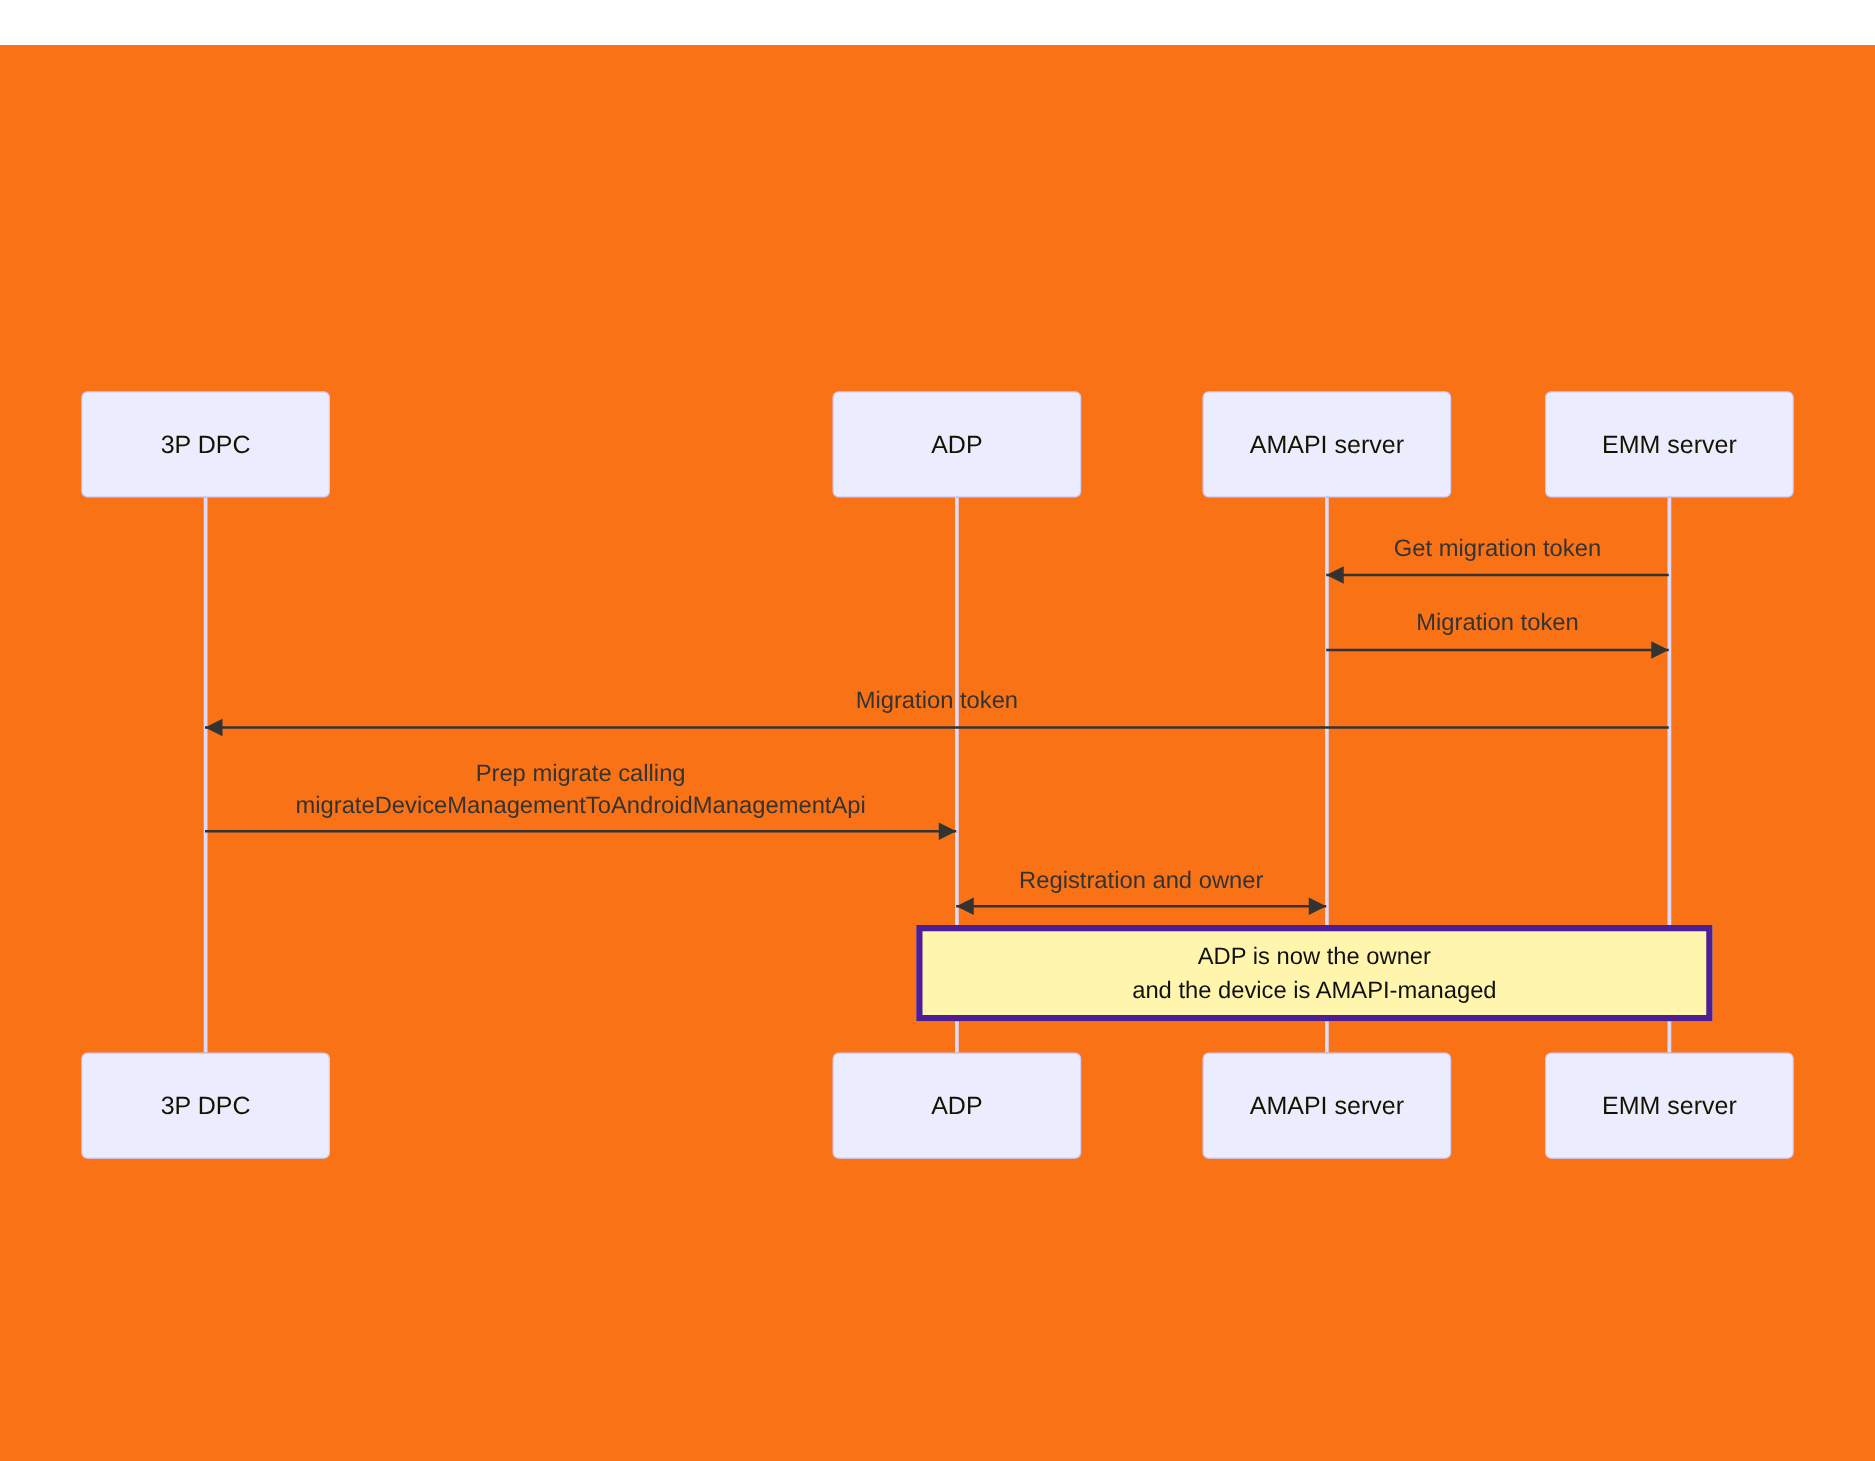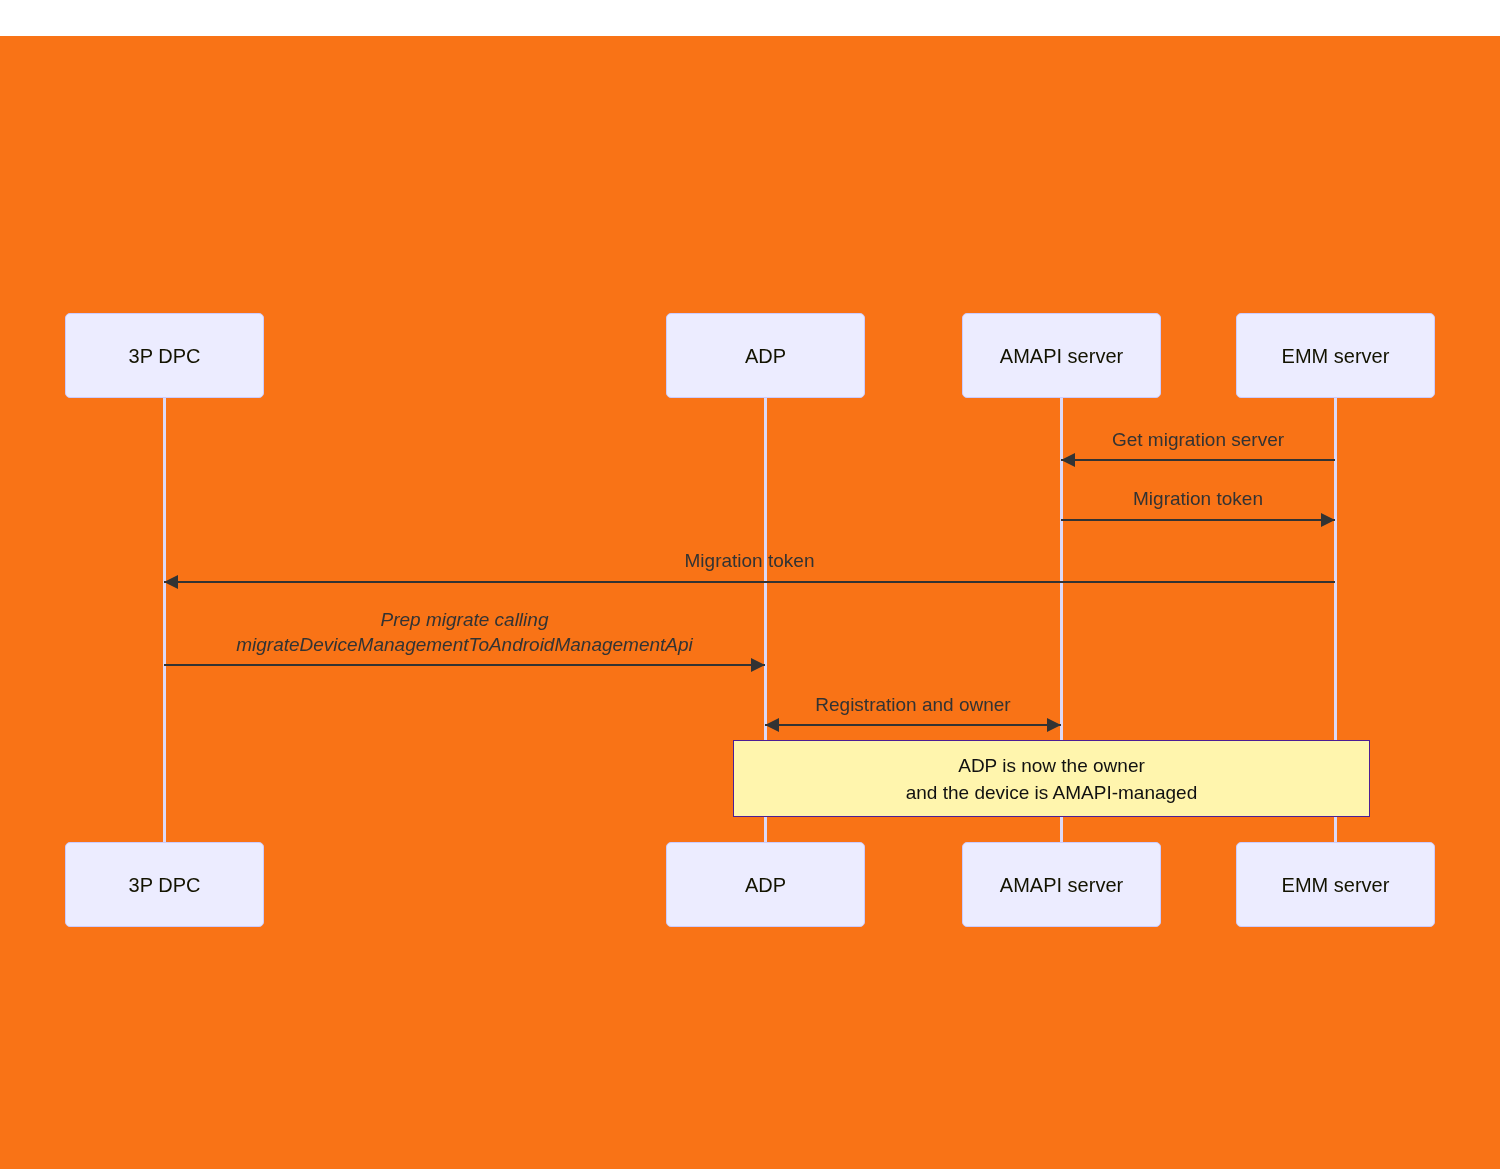--- a/index.html
+++ b/index.html
@@ -65,21 +65,21 @@
     color: #333333;
     text-align: center;
     line-height: 25px;
     white-space: pre-line;
     font-family: "Liberation Sans", sans-serif;
   }
   .note-box {
     position: absolute;
     box-sizing: border-box;
     background: #fff5ad;
-    border: 1px solid #4c1d95;
+    border: 5px solid #4c1d95;
     display: flex;
     align-items: center;
     justify-content: center;
   }
   .note-text {
     font-size: 19px;
     color: #111111;
     text-align: center;
     line-height: 27px;
     white-space: pre-line;
@@ -114,36 +114,36 @@
     </div>
     <div class="participant-box" style="left: 962px; top: 806px; width: 199px; height: 85px;">
       <div class="participant-label">AMAPI server</div>
     </div>
     <div class="participant-box" style="left: 1236px; top: 806px; width: 199px; height: 85px;">
       <div class="participant-label">EMM server</div>
     </div>
     <div>
       <div class="msg-line" style="left: 1061px; top: 423px; width: 274px;"></div>
       <div class="arrowhead left" style="top: 417px; left: 1061px;"></div>
-      <div class="msg-label" style="left: 1061px; width: 274px; top: 391px;">Get migration server</div>
+      <div class="msg-label" style="left: 1061px; width: 274px; top: 391px;">Get migration token</div>
     </div>
     <div>
       <div class="msg-line" style="left: 1061px; top: 483px; width: 274px;"></div>
       <div class="arrowhead right" style="top: 477px; left: 1321px;"></div>
       <div class="msg-label" style="left: 1061px; width: 274px; top: 450px;">Migration token</div>
     </div>
     <div>
       <div class="msg-line" style="left: 164px; top: 545px; width: 1171px;"></div>
       <div class="arrowhead left" style="top: 539px; left: 164px;"></div>
       <div class="msg-label" style="left: 164px; width: 1171px; top: 512px;">Migration token</div>
     </div>
     <div>
       <div class="msg-line" style="left: 164px; top: 628px; width: 601px;"></div>
       <div class="arrowhead right" style="top: 622px; left: 751px;"></div>
-      <div class="msg-label" style="left: 164px; width: 601px; top: 571px; font-style: italic;">Prep migrate calling
+      <div class="msg-label" style="left: 164px; width: 601px; top: 571px;">Prep migrate calling
 migrateDeviceManagementToAndroidManagementApi</div>
     </div>
     <div>
       <div class="msg-line" style="left: 765px; top: 688px; width: 296px;"></div>
       <div class="arrowhead left" style="top: 682px; left: 765px;"></div>
       <div class="arrowhead right" style="top: 682px; left: 1047px;"></div>
       <div class="msg-label" style="left: 765px; width: 296px; top: 656px;">Registration and owner</div>
     </div>
     <div class="note-box" style="left: 733px; top: 704px; width: 637px; height: 77px;">
       <div class="note-text">ADP is now the owner

